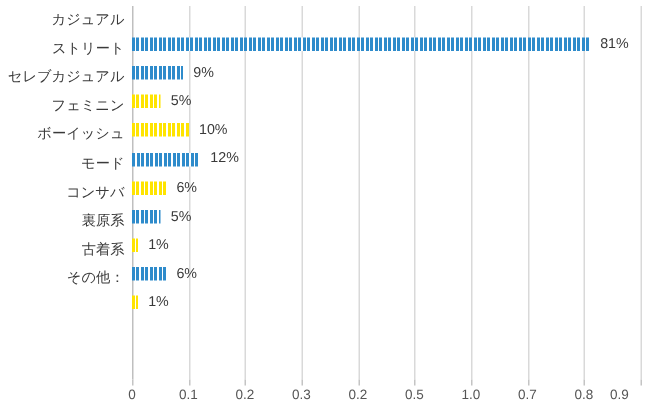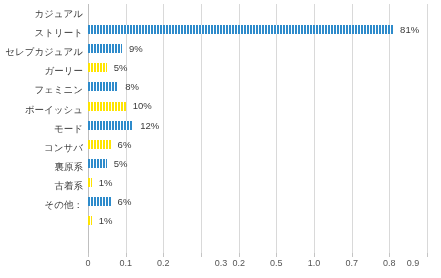--- a/index.html
+++ b/index.html
@@ -167,27 +167,20 @@
         </div>
       </div>
       <div class="row">
         <div class="cat-label">セレブカジュアル</div>
         <div class="bar-wrap">
           <div class="bar c-yellow" style="width: 18.8333px;"></div>
           <div class="val-label">5%</div>
         </div>
       </div>
       <div class="row">
-        <div class="cat-label">ガーリー</div>
-        <div class="bar-wrap">
-          <div class="bar c-blue" style="width: 30.1333px;"></div>
-          <div class="val-label">8%</div>
-        </div>
-      </div>
-      <div class="row">
         <div class="cat-label">フェミニン</div>
         <div class="bar-wrap">
           <div class="bar c-yellow" style="width: 37.6667px;"></div>
           <div class="val-label">10%</div>
         </div>
       </div>
       <div class="row">
         <div class="cat-label">ボーイッシュ</div>
         <div class="bar-wrap">
           <div class="bar c-blue" style="width: 45.2px;"></div>
@@ -232,21 +225,21 @@
     </div>
 
   <div class="x-axis">
       <div class="tick" style="left: 0px;"></div>
       <div class="tick-label" style="left: 0px;">0</div>
       <div class="tick" style="left: 37.6667px;"></div>
       <div class="tick-label" style="left: 37.6667px;">0.1</div>
       <div class="tick" style="left: 75.3333px;"></div>
       <div class="tick-label" style="left: 75.3333px;">0.2</div>
       <div class="tick" style="left: 113px;"></div>
-      <div class="tick-label" style="left: 113px; margin-left: 20px;">0.3</div>
+      <div class="tick-label" style="left: 113px;">0.3</div>
       <div class="tick" style="left: 150.667px;"></div>
       <div class="tick-label" style="left: 150.667px;">0.2</div>
       <div class="tick" style="left: 188.333px;"></div>
       <div class="tick-label" style="left: 188.333px; text-align: right;">0.5</div>
       <div class="tick" style="left: 226px;"></div>
       <div class="tick-label" style="left: 226px;">1.0</div>
       <div class="tick" style="left: 263.667px;"></div>
       <div class="tick-label" style="left: 263.667px;">0.7</div>
       <div class="tick" style="left: 301.333px;"></div>
       <div class="tick-label" style="left: 301.333px;">0.8</div>

